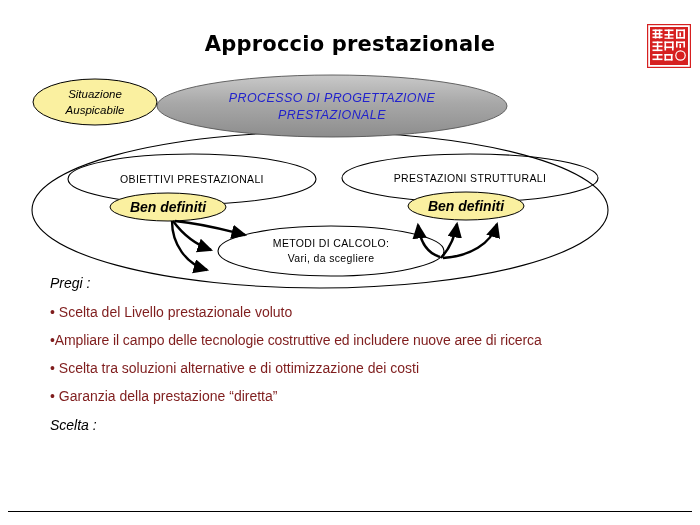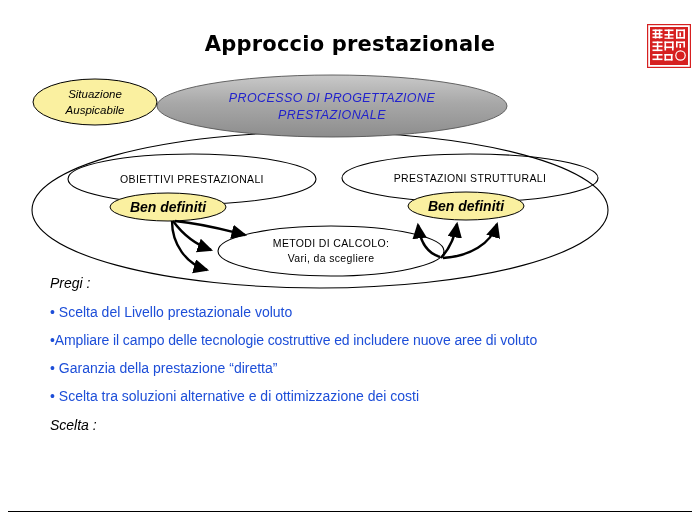--- a/index.html
+++ b/index.html
@@ -99,21 +99,21 @@
     font-size: 14px;
     color: #000000;
     margin: 0 0 0 50px;
     height: 30px;
     line-height: 30px;
     white-space: nowrap;
   }
   .bullet-line {
     font-family: "Liberation Sans", sans-serif;
     font-size: 14px;
-    color: #1d4ed8;
+    color: #7f1d1d;
     margin: 0 0 0 50px;
     height: 28px;
     line-height: 28px;
     white-space: nowrap;
   }
   .bullet-line.tight {
     letter-spacing: -0.1px;
   }
 
   
@@ -244,21 +244,21 @@
     <g fill="none" stroke="#000000" stroke-width="2.4">
       <path d="M440,193 C427,189 420,177 418,161" marker-end="url(#arrowHead)"></path>
       <path d="M441,194 C450,184 455,172 457,160" marker-end="url(#arrowHead)"></path>
       <path d="M443,194 C470,192 491,180 497,160" marker-end="url(#arrowHead)"></path>
     </g>
   </svg>
 
   <div class="body-text">
     <div class="heading-line">Pregi :</div>
     <div class="bullet-line">• Scelta del Livello prestazionale voluto</div>
-    <div class="bullet-line tight">•Ampliare il campo delle tecnologie costruttive ed includere nuove aree di voluto</div>
+    <div class="bullet-line tight">•Ampliare il campo delle tecnologie costruttive ed includere nuove aree di ricerca</div>
+    <div class="bullet-line">• Scelta tra soluzioni alternative e di ottimizzazione dei costi</div>
     <div class="bullet-line">• Garanzia della prestazione “diretta”</div>
-    <div class="bullet-line">• Scelta tra soluzioni alternative e di ottimizzazione dei costi</div>
     <div class="heading-line">Scelta :</div>
   </div>
 
   <div class="footer-rule"></div>
 
 </div>
 
 </body></html>

